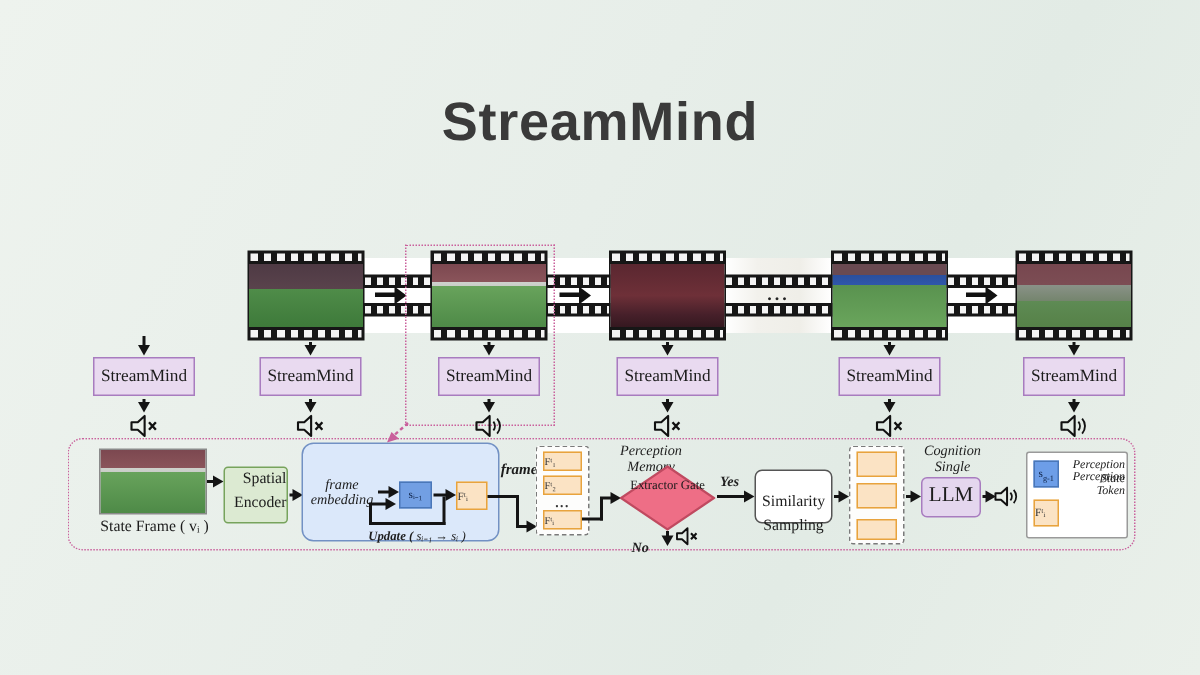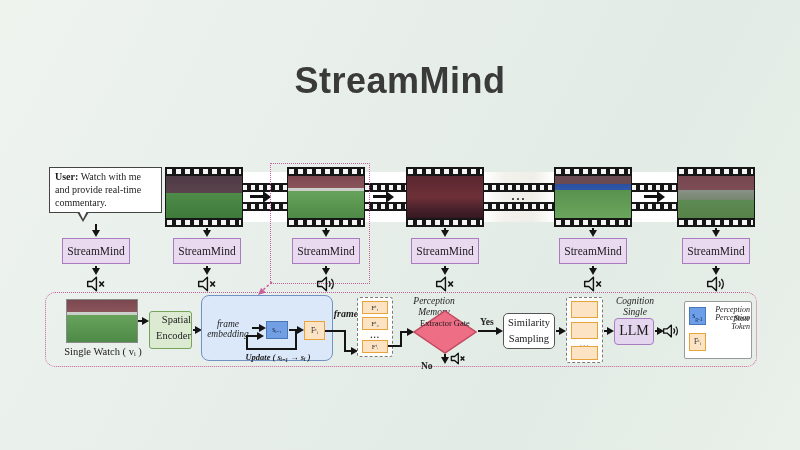--- a/index.html
+++ b/index.html
@@ -48,48 +48,47 @@
   .img-side{background:linear-gradient(180deg,#77474f 0%,#7c4d54 33%,#8a9288 33%,#75856e 58%,#5e8b54 58%,#568148 100%);}
   .sf-label{position:absolute;left:48px;top:346px;width:110px;text-align:center;font-size:10.5px;}
   .enc{position:absolute;left:149px;top:311px;width:43px;height:38px;background:#dcead2;border:1.3px solid #77a35c;
     border-radius:3px;box-sizing:border-box;text-align:right;font-size:10.5px;line-height:1.55;padding-top:0;}
   .ext{position:absolute;left:201px;top:295px;width:132px;height:66px;background:#dbe8fa;border:1.3px solid #7291c4;
     border-radius:8px;box-sizing:border-box;}
   .ext-title{position:absolute;left:203px;top:297px;width:128px;text-align:center;font-size:9.5px;line-height:1.12;color:#1c1c1c;}
   .femb{position:absolute;left:203px;top:319px;width:50px;text-align:center;font-style:italic;font-size:9.5px;line-height:1.1;}
   .sbox{position:absolute;left:266px;top:321px;width:22px;height:18px;background:#729fe3;border:1px solid #4a77b8;
     box-sizing:border-box;text-align:center;font-size:7.5px;line-height:16px;color:#0e2246;}
-  .fbox{background:#fbe3c4;border:1.2px solid #e8a33d;box-sizing:border-box;text-align:center;color:#333;}
-  .update{position:absolute;left:224px;top:351px;width:108px;text-align:center;font-size:8.5px;font-style:italic;font-weight:bold;}
+  .fbox{background:#fbe3c4;border:1.2px solid #e8a33d;box-sizing:border-box;text-align:left;color:#333;}
+  .update{position:absolute;left:224px;top:351px;width:108px;text-align:center;font-size:8.5px;font-style:italic;}
   .copy{position:absolute;left:330px;top:308px;width:32px;text-align:center;font-weight:bold;font-style:italic;font-size:10px;}
   .dashedbox{position:absolute;border:1.2px dashed #7a7a7a;border-radius:3px;background:#fdfdfc;box-sizing:border-box;}
   .mem-label{position:absolute;left:407px;top:296px;width:54px;font-style:italic;font-size:9.5px;line-height:1.12;text-align:center;}
   .pool-label{position:absolute;left:606px;top:296px;width:58px;font-style:italic;font-size:9.5px;line-height:1.12;text-align:center;}
   .gate-text{position:absolute;left:413px;top:318px;width:64px;text-align:center;font-size:8.5px;line-height:1.25;color:#1a1a1a;}
-  .yn{position:absolute;font-size:9.5px;font-weight:bold;color:#222;}
+  .yn{position:absolute;font-style:italic;font-size:9.5px;font-weight:bold;color:#222;}
   .sim{position:absolute;left:503px;top:313px;width:52px;height:36px;background:#fff;border:1.4px solid #555;
-    border-radius:5px;box-sizing:border-box;text-align:center;font-size:10.5px;line-height:1.5;padding-top:1px;}
+    border-radius:5px;box-sizing:border-box;text-align:center;font-size:10.5px;line-height:1.5;padding-top:13px;}
   .llm{position:absolute;left:614px;top:318px;width:40px;height:27px;background:#e4d6ee;border:1.2px solid #a87cbf;
     border-radius:4px;box-sizing:border-box;text-align:center;font-size:14px;line-height:24px;}
   .legend{position:absolute;left:684px;top:301px;width:68px;height:58px;background:#fff;border:1px solid #9a9a9a;
     border-radius:2px;box-sizing:border-box;}
   .chip-blue{position:absolute;width:17px;height:18px;background:#6d9ee8;border:1px solid #4a77b8;box-sizing:border-box;
     text-align:center;font-size:7.5px;line-height:16px;color:#0e2246;}
   .leg-label{position:absolute;width:44px;font-style:italic;font-size:8px;line-height:1.1;text-align:right;}
   .spk{position:absolute;}
   .dots-sm{letter-spacing:1px;font-weight:bold;font-size:9px;text-align:center;position:absolute;color:#333;}
 </style>
 </head>
 <body>
 
 <div class="canvas">
 
   <div class="title">StreamMind</div>
 
-  <div class="bubble"><b>User:</b><span> Watch with me and provide real-time commentary.</span></div>
   <div class="av" style="left:95px;top:224px;height:7px"></div>
 
   <div class="fgap" style="left:243px;width:44px">
     <div class="gstrip" style="top:11px"></div>
     <div class="gstrip" style="top:30px"></div>
   </div>
   <div class="garr" style="left:250px;top:195px;width:14px"></div>
 
   <div class="fgap" style="left:365px;width:41px">
     <div class="gstrip" style="top:11px"></div>
@@ -196,21 +195,21 @@
     <svg width="20" height="16" viewBox="0 0 24 19">
         <path d="M2 6.5 H7 L12.5 1.5 V17.5 L7 12.5 H2 Z" fill="none" stroke="#111" stroke-width="1.7" stroke-linejoin="round"></path>
         <path d="M15.5 6 a5.5 5.5 0 0 1 0 7" stroke="#111" stroke-width="1.5" fill="none"></path>
         <path d="M18.5 3.5 a9 9 0 0 1 0 12" stroke="#111" stroke-width="1.5" fill="none"></path>
       </svg>
   </div>
 
   <div class="bigbox"></div>
 
   <div class="photo img-goal"></div>
-  <div class="sf-label">Single Watch ( vᵢ )</div>
+  <div class="sf-label">State Frame ( vᵢ )</div>
 
   <div class="ah" style="left:138px;top:320px;width:5px"></div>
   <div class="enc">Spatial Encoder</div>
   <div class="ah" style="left:193px;top:329px;width:3px"></div>
 
   <div class="ext"></div>
   <div class="femb">frame embedding</div>
   <div class="ah" style="left:252px;top:327px;width:8px"></div>
   <div class="sbox">sᵢ₋₁</div>
   <div class="ah" style="left:289px;top:329px;width:9px"></div>

